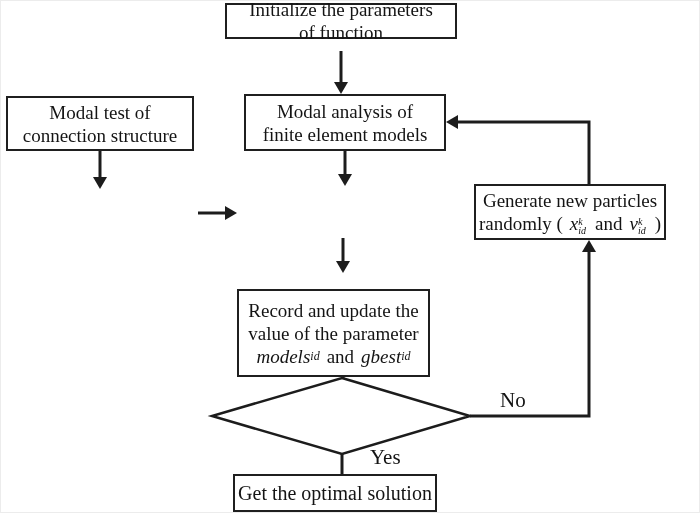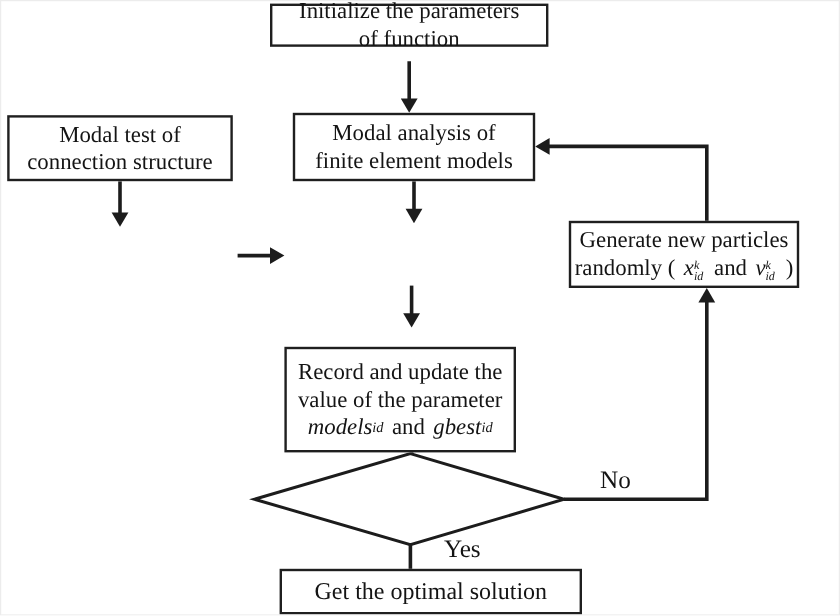--- a/index.html
+++ b/index.html
@@ -161,17 +161,17 @@
       <span class="gap"></span>
       <span class="mvar">gbest</span>
         <span class="subonly">id</span>
     </div>
   </div>
 
 
   <div id="label-no" class="edge-label">No</div>
   <div id="label-yes" class="edge-label">Yes</div>
 
-  <div class="box" style="left:232px; top:473px; width:252px; height:38px; font-size:20px;">
+  <div class="box" style="left:232px; top:473px; width:204px; height:38px; font-size:20px;">
     <div class="line">Get the optimal solution</div>
   </div>
 
 </div>
 
 </body></html>

